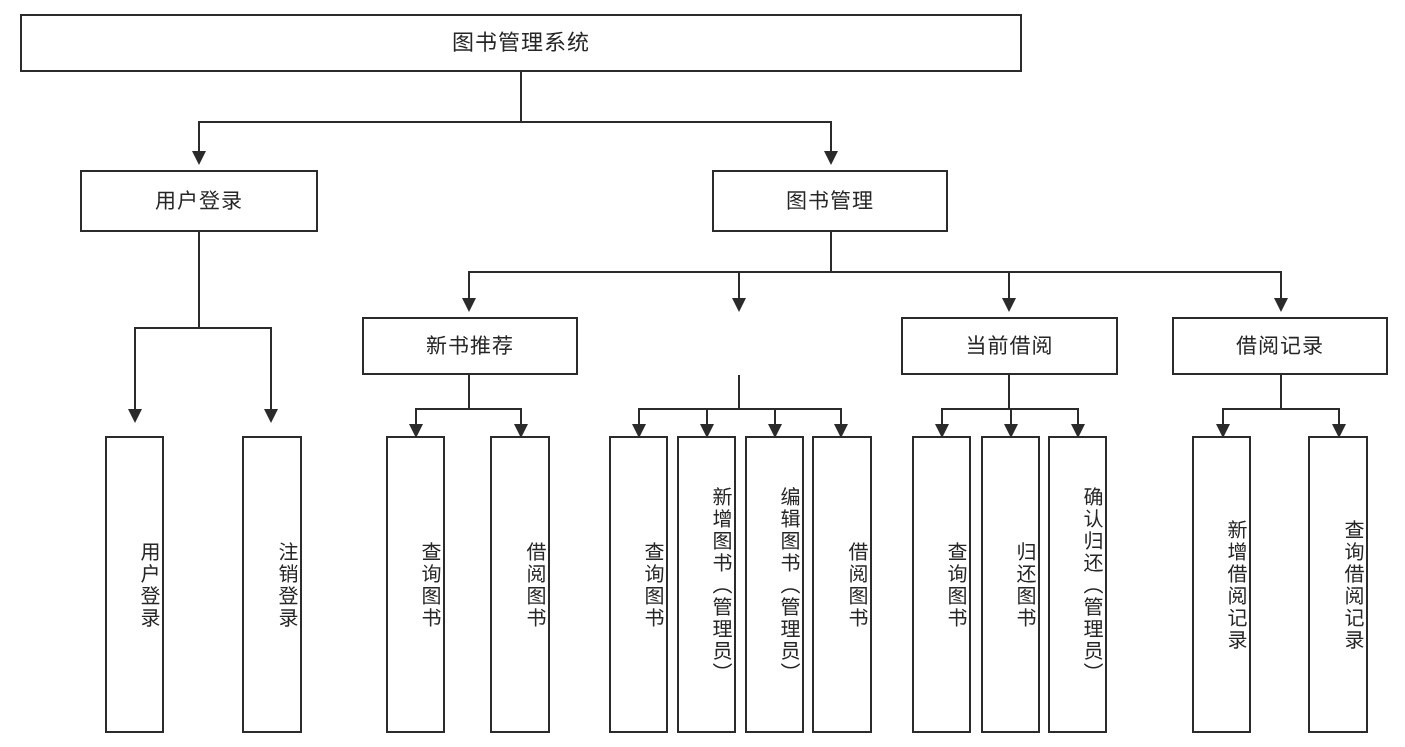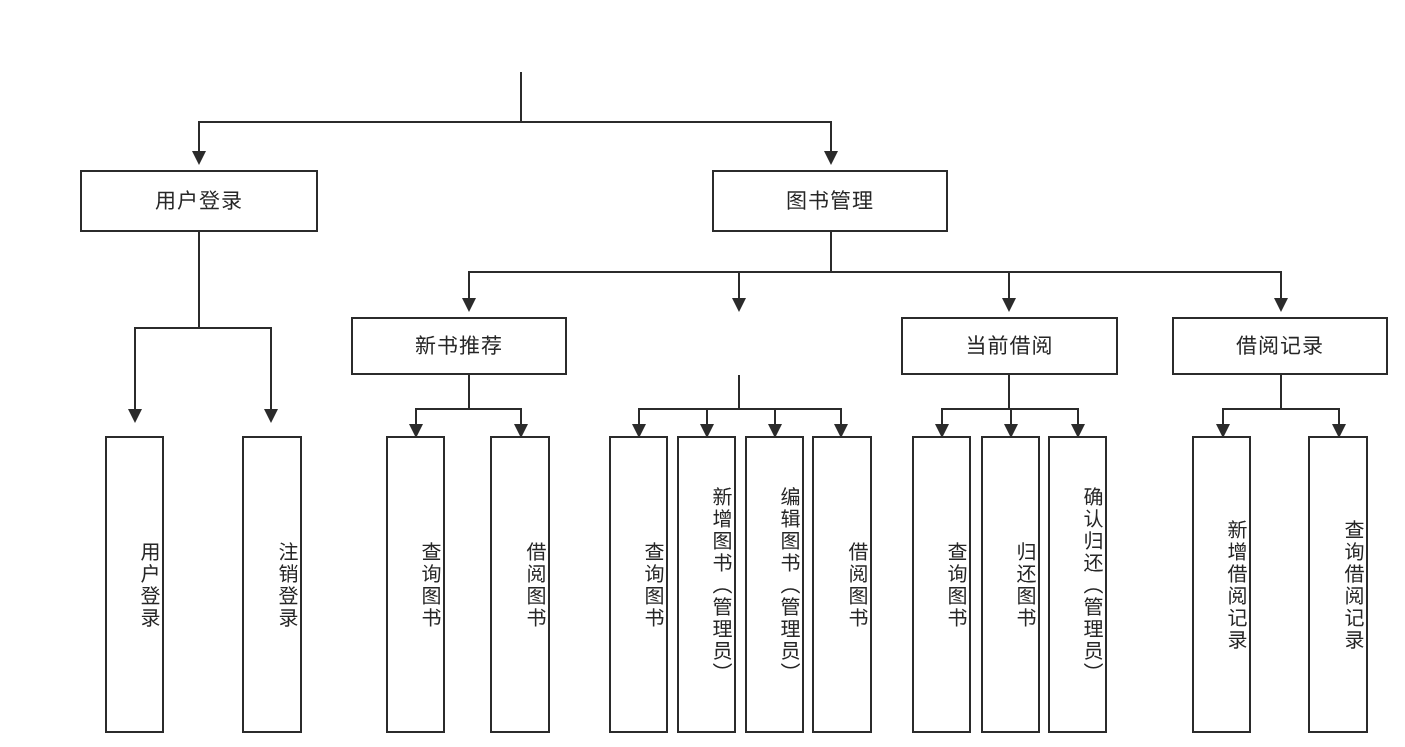--- a/index.html
+++ b/index.html
@@ -73,20 +73,21 @@
     white-space: nowrap;
     letter-spacing: 0.5px;
     pointer-events: none;
   }
 </style>
 </head>
 <body>
 
 <div id="canvas">
 
+  <div class="node horiz root" style="left:20px; top:14px; width:1002px; height:58px;">图书管理系统</div>
 
   <div class="ln v" style="left:520px; top:72px; height:50px;"></div>
   <div class="ln h" style="left:198px; top:121px; width:634px;"></div>
   <div class="ln v" style="left:198px; top:121px; height:30px;"></div>
   <div class="ln v" style="left:830px; top:121px; height:30px;"></div>
   <div class="arrow" style="left:192px; top:151px;"></div>
   <div class="arrow" style="left:824px; top:151px;"></div>
 
   <div class="node horiz" style="left:80px; top:170px; width:238px; height:62px;">用户登录</div>
 
@@ -103,21 +104,21 @@
   <div class="ln h" style="left:468px; top:271px; width:812px;"></div>
   <div class="ln v" style="left:468px; top:271px; height:27px;"></div>
   <div class="ln v" style="left:738px; top:271px; height:27px;"></div>
   <div class="ln v" style="left:1008px; top:271px; height:27px;"></div>
   <div class="ln v" style="left:1280px; top:271px; height:27px;"></div>
   <div class="arrow" style="left:462px; top:298px;"></div>
   <div class="arrow" style="left:732px; top:298px;"></div>
   <div class="arrow" style="left:1002px; top:298px;"></div>
   <div class="arrow" style="left:1274px; top:298px;"></div>
 
-  <div class="node horiz" style="left:351px; top:317px; width:216px; height:58px;">新书推荐</div>
+  <div class="node horiz" style="left:362px; top:317px; width:216px; height:58px;">新书推荐</div>
   <div class="node horiz" style="left:901px; top:317px; width:217px; height:58px;">当前借阅</div>
   <div class="node horiz" style="left:1172px; top:317px; width:216px; height:58px;">借阅记录</div>
 
   <div class="ln v" style="left:468px; top:375px; height:34px;"></div>
   <div class="ln h" style="left:415px; top:408px; width:107px;"></div>
   <div class="ln v" style="left:415px; top:408px; height:17px;"></div>
   <div class="ln v" style="left:520px; top:408px; height:17px;"></div>
   <div class="arrow" style="left:409px; top:424px;"></div>
   <div class="arrow" style="left:514px; top:424px;"></div>
 

